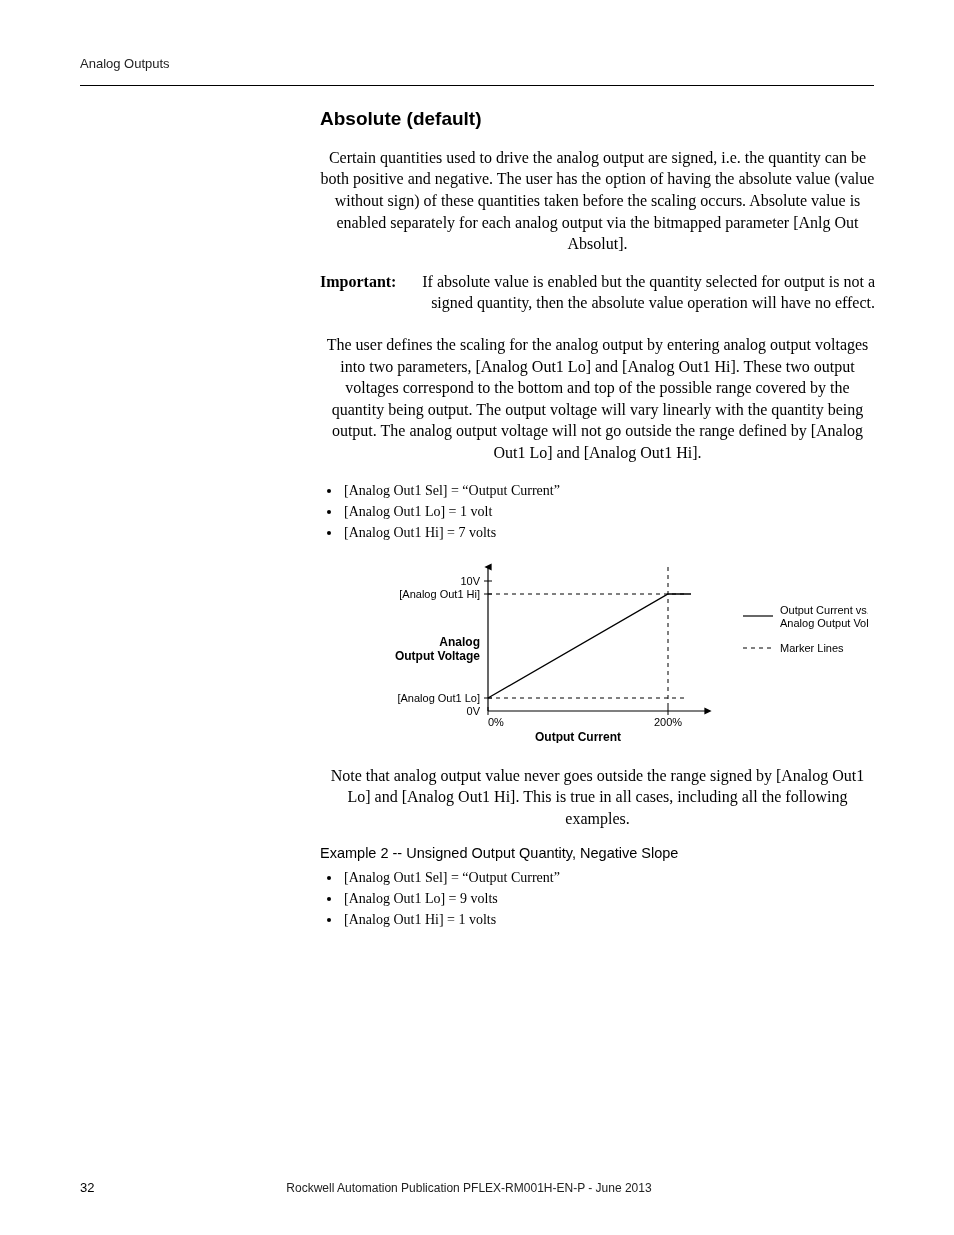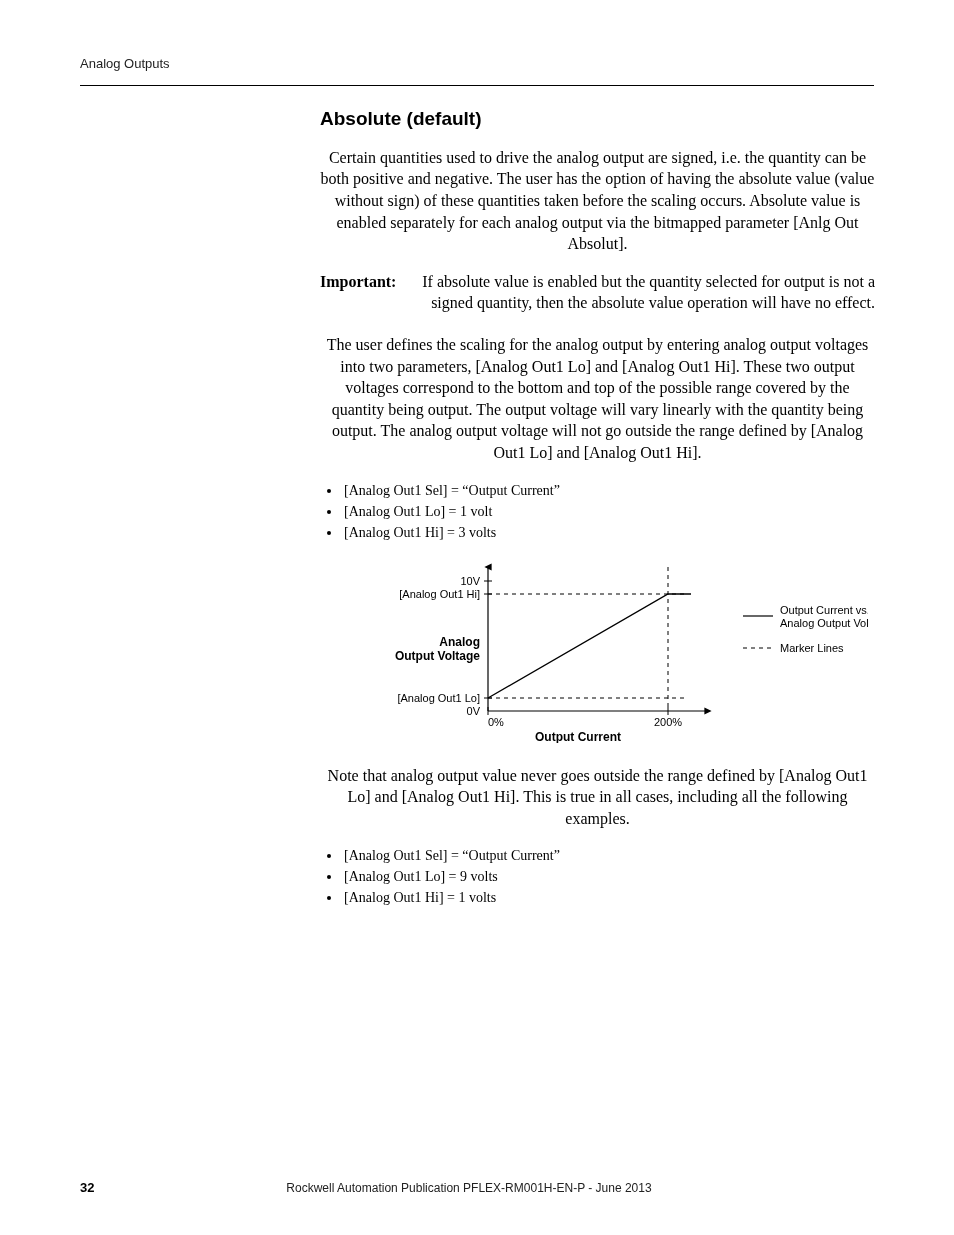--- a/index.html
+++ b/index.html
@@ -80,21 +80,21 @@
     font-family: Arial, Helvetica, sans-serif;
     font-size: 12px;
     color: #222;
     text-align: center;
   }
   .page-num {
     position: absolute;
     bottom: 40px;
     left: 80px;
     font-family: Arial, Helvetica, sans-serif;
-    font-weight: 700;
+    font-weight: 400;
     font-size: 13px;
   }
   svg text { font-family: Arial, Helvetica, sans-serif; }
 </style>
 </head>
 <body>
 
 <div class="header">
   <span>Analog Outputs</span>
 </div>
@@ -107,21 +107,21 @@
     <div class="important-label">Important:</div>
     <div class="important-text">If absolute value is enabled but the quantity selected for output is not a signed quantity, then the absolute value operation will have no effect.</div>
   </div>
 
   <p class="body-text">The user defines the scaling for the analog output by entering analog output voltages into two parameters, [Analog Out1 Lo] and [Analog Out1 Hi]. These two output voltages correspond to the bottom and top of the possible range covered by the quantity being output. The output voltage will vary linearly with the quantity being output. The analog output voltage will not go outside the range defined by [Analog Out1 Lo] and [Analog Out1 Hi].</p>
 
 
   <ul class="bullets">
     <li>[Analog Out1 Sel] = “Output Current”</li>
     <li>[Analog Out1 Lo] = 1 volt</li>
-    <li>[Analog Out1 Hi] = 3 volts</li>
+    <li>[Analog Out1 Hi] = 7 volts</li>
   </ul>
 
   <div class="chart-wrap">
     <svg width="520" height="192" viewBox="0 0 520 192">
 
       <defs>
         <marker id="arrowY" markerWidth="8" markerHeight="8" refX="4" refY="4" orient="auto">
           <path d="M1,7 L4,1 L7,7 Z" fill="#000"></path>
         </marker>
         <marker id="arrowX" markerWidth="8" markerHeight="8" refX="4" refY="4" orient="auto">
@@ -159,22 +159,23 @@
       <text x="230" y="190" font-size="12" font-weight="700" text-anchor="middle">Output Current</text>
 
       <line x1="395" y1="65" x2="425" y2="65" stroke="#000" stroke-width="1.2"></line>
       <text x="432" y="63" font-size="11">Output Current vs.</text>
       <text x="432" y="76" font-size="11">Analog Output Voltage</text>
       <line x1="395" y1="97" x2="425" y2="97" stroke="#000" stroke-width="1" stroke-dasharray="4 4"></line>
       <text x="432" y="101" font-size="11">Marker Lines</text>
     </svg>
   </div>
 
-  <p class="body-text">Note that analog output value never goes outside the range defined by [Analog Out1 Lo] and [Analog Out1 Hi]. This is true in all cases, including all the following examples.</p>
+  <p class="body-text">Note that analog output value never goes outside the range signed by [Analog Out1 Lo] and [Analog Out1 Hi]. This is true in all cases, including all the following examples.</p>
 
+  <div class="example-title">Example 2 -- Unsigned Output Quantity, Negative Slope</div>
   <ul class="bullets">
     <li>[Analog Out1 Sel] = “Output Current”</li>
     <li>[Analog Out1 Lo] = 9 volts</li>
     <li>[Analog Out1 Hi] = 1 volts</li>
   </ul>
 
 </div>
 
 <div class="page-num">32</div>
 <div class="footer">Rockwell Automation Publication PFLEX-RM001H-EN-P - June 2013</div>

